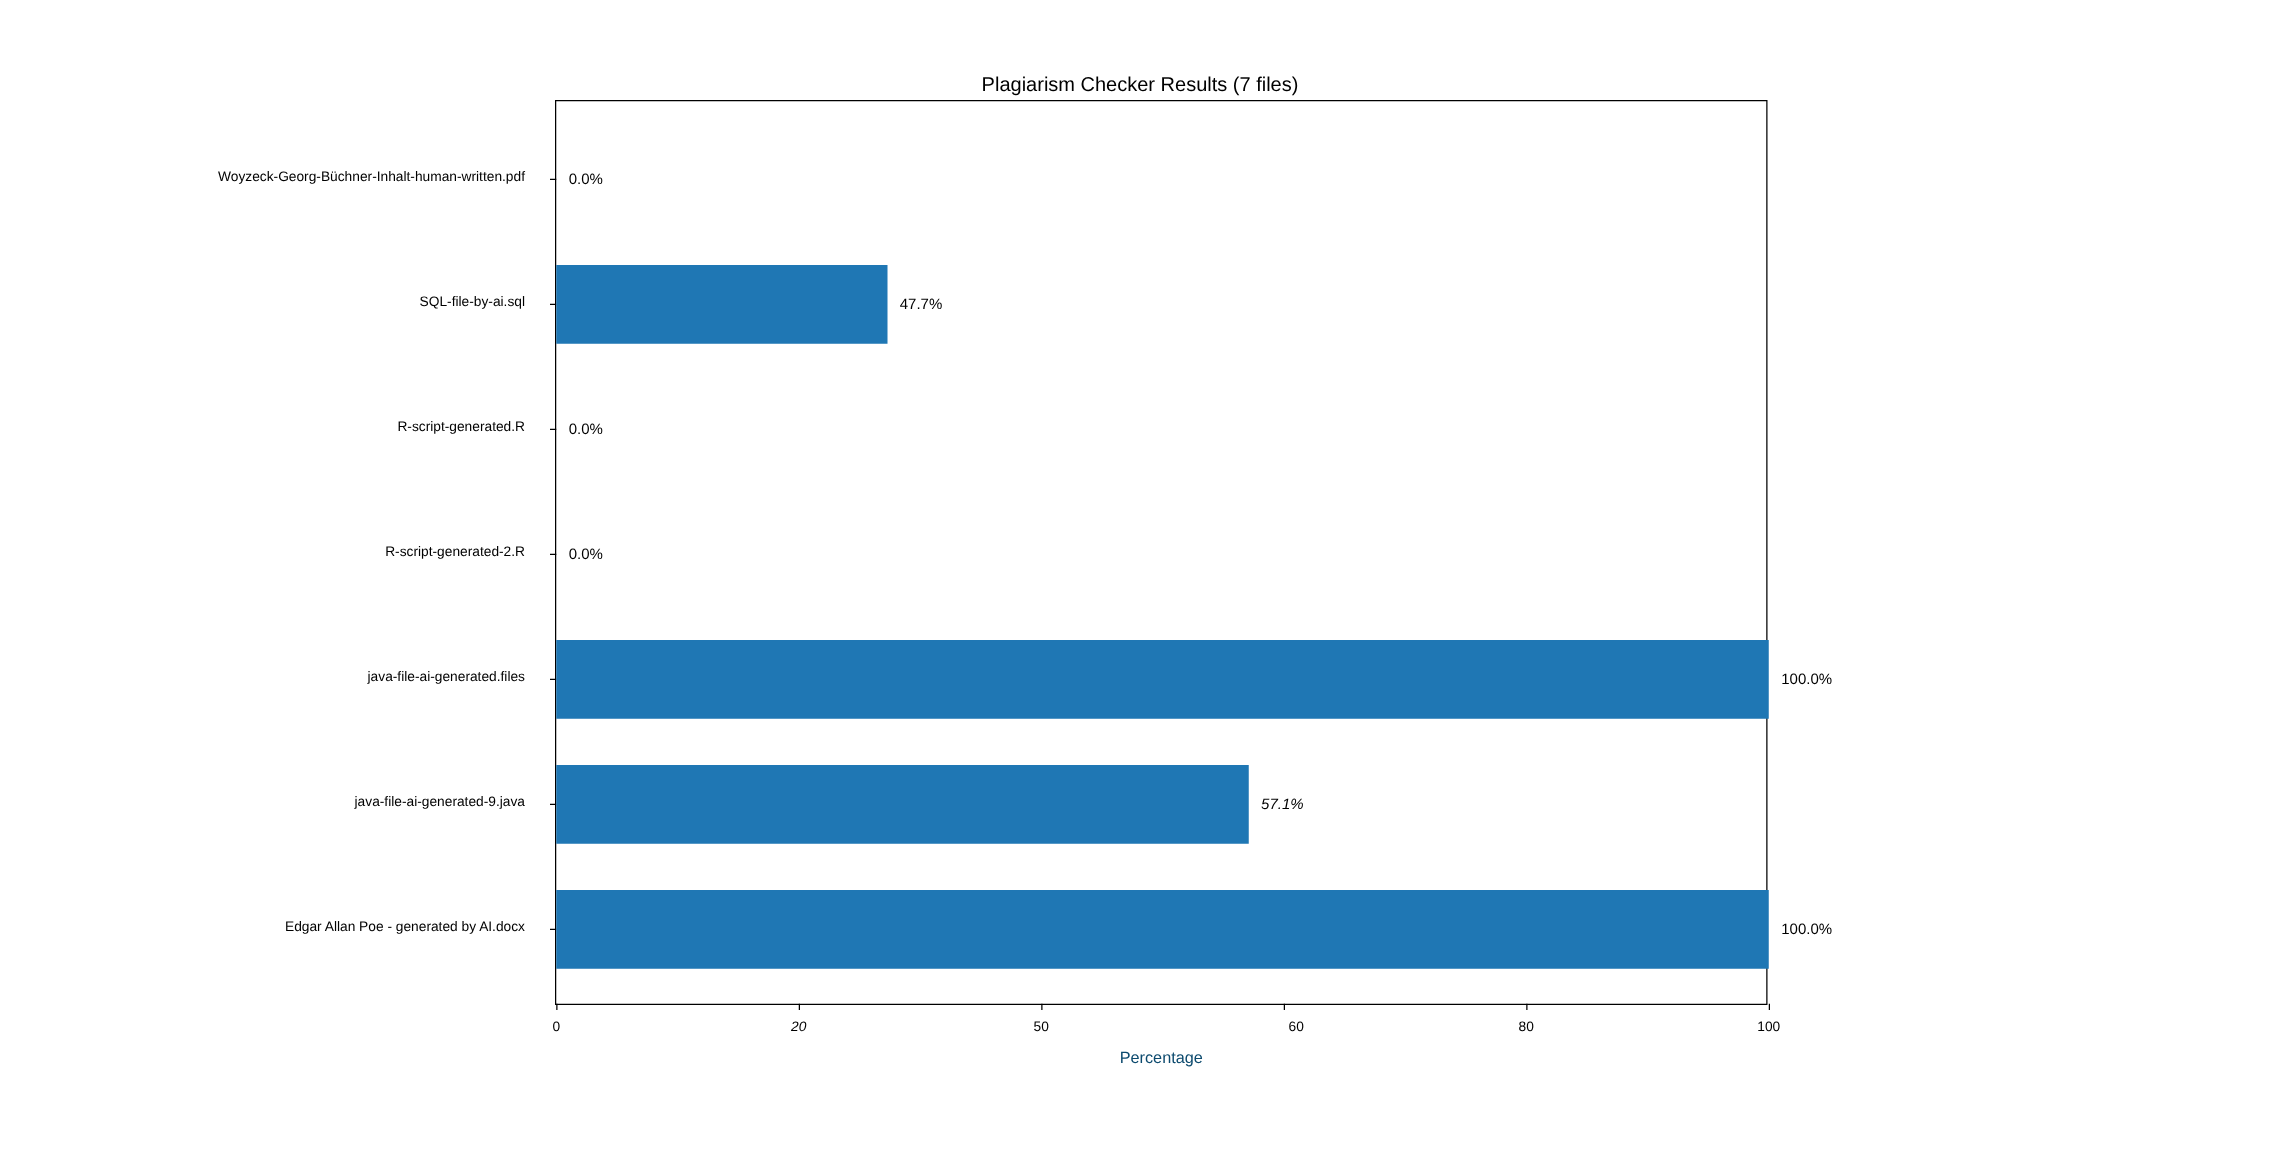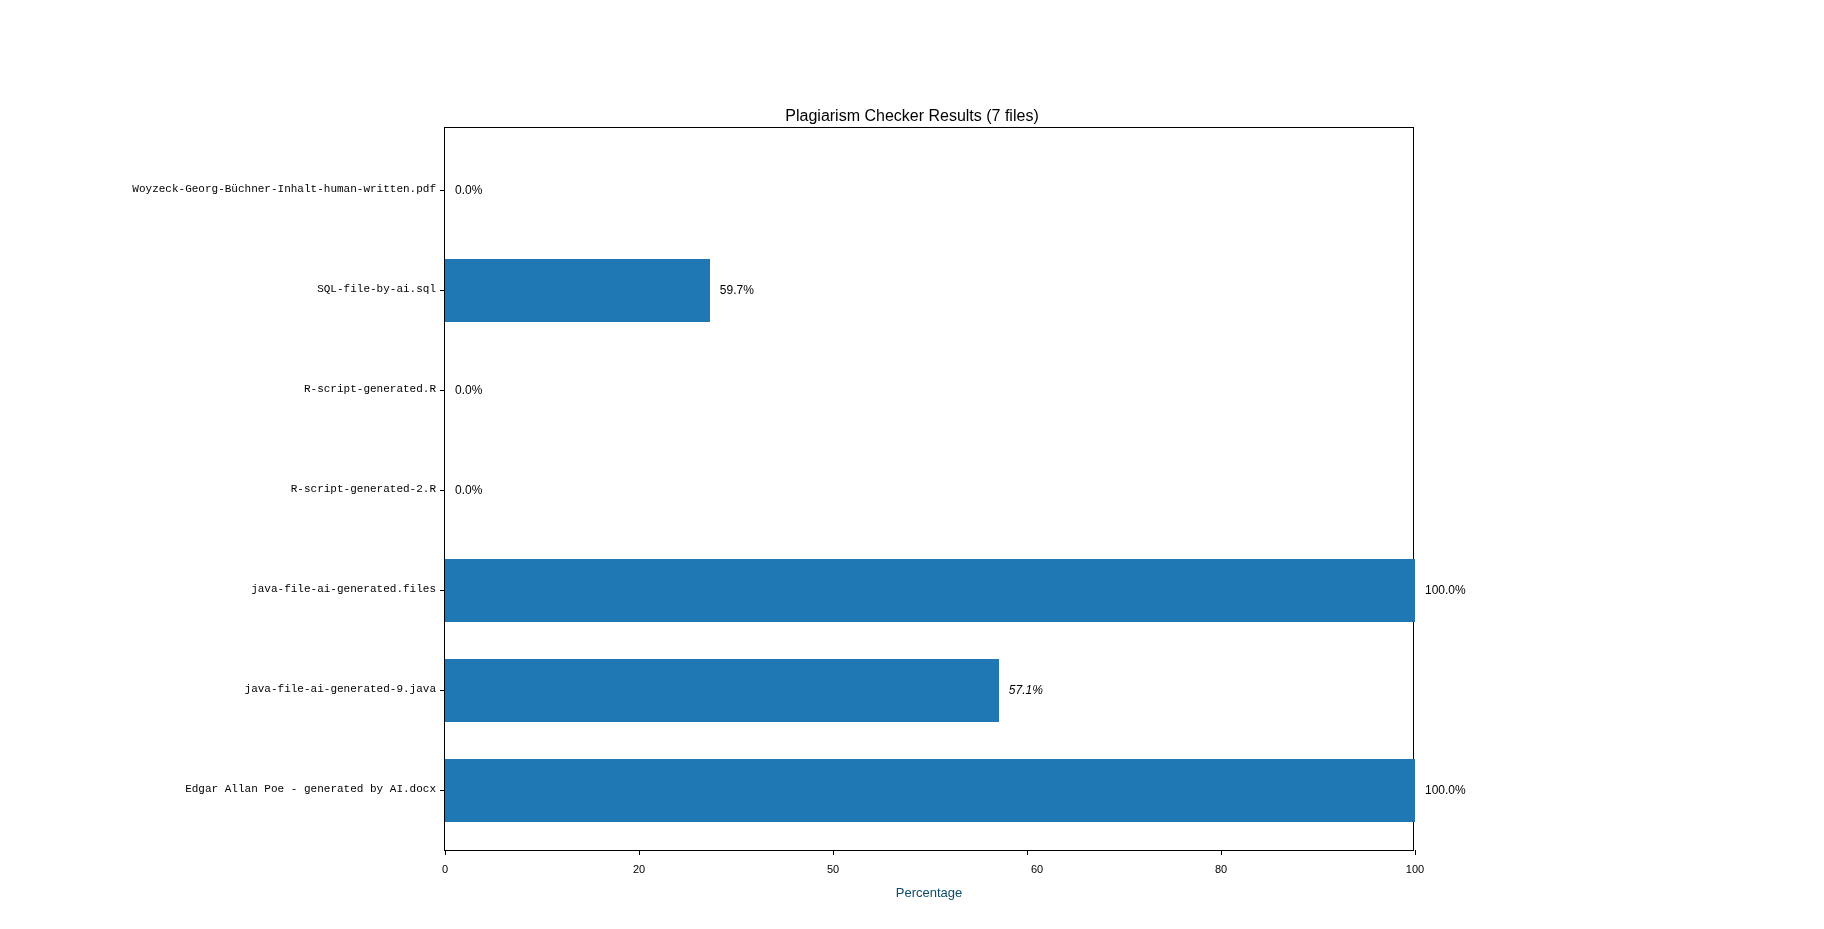--- a/index.html
+++ b/index.html
@@ -13,21 +13,20 @@
       width: 1824px;
       height: 929px;
       position: relative;
     }
     .chart-container {
       position: absolute;
       left: 0;
       top: 0;
       width: 1824px;
       height: 657px;
-      margin-top: 47px;
     }
     .chart-title {
       position: absolute;
       top: 60px;
       left: 50%;
       transform: translateX(-50%);
       font-size: 16px;
       color: #000;
     }
     .plot-area {
@@ -47,27 +46,26 @@
       height: 63px;
     }
     .bar-label {
       position: absolute;
       font-size: 12px;
       color: #000;
       white-space: nowrap;
     }
     .y-label {
       position: absolute;
-      right: 8px;
+      right: 24px;
       font-size: 11px;
       color: #000;
       text-align: left;
       white-space: nowrap;
       transform: translateY(-50%);
-      font-family: Liberation Mono, monospace;
     }
     .y-tick {
       position: absolute;
       left: -5px;
       width: 5px;
       height: 1px;
       background: #000;
     }
     .x-tick {
       position: absolute;
@@ -122,42 +120,42 @@
     <div class="y-tick" style="top: 262px;"></div>
     <div class="y-tick" style="top: 362px;"></div>
     <div class="y-tick" style="top: 462px;"></div>
     <div class="y-tick" style="top: 562px;"></div>
     <div class="y-tick" style="top: 662px;"></div>
 
     <div class="bar" style="left: 0; top: 30.5px; width: 0px;"></div>
     <div class="bar-label" style="left: 10px; top: 55px;">0.0%</div>
 
     <div class="bar" style="left: 0; top: 130.5px; width: 264.81px;"></div>
-    <div class="bar-label" style="left: 274.81px; top: 155px;">59.7%</div>
+    <div class="bar-label" style="left: 274.81px; top: 155px;">47.7%</div>
 
     <div class="bar" style="left: 0; top: 230.5px; width: 0px;"></div>
     <div class="bar-label" style="left: 10px; top: 255px;">0.0%</div>
 
     <div class="bar" style="left: 0; top: 330.5px; width: 0px;"></div>
     <div class="bar-label" style="left: 10px; top: 355px;">0.0%</div>
 
     <div class="bar" style="left: 0; top: 430.5px; width: 970px;"></div>
     <div class="bar-label" style="left: 980px; top: 455px;">100.0%</div>
 
     <div class="bar" style="left: 0; top: 530.5px; width: 553.87px;"></div>
     <div class="bar-label" style="left: 563.87px; top: 555px; font-style: italic;">57.1%</div>
 
     <div class="bar" style="left: 0; top: 630.5px; width: 970px;"></div>
     <div class="bar-label" style="left: 980px; top: 655px;">100.0%</div>
 
     <div class="x-tick" style="left: 0px;"></div>
     <div class="x-tick-label" style="left: 0px;">0</div>
 
     <div class="x-tick" style="left: 194px;"></div>
-    <div class="x-tick-label" style="left: 194px;">20</div>
+    <div class="x-tick-label" style="left: 194px; font-style: italic;">20</div>
 
     <div class="x-tick" style="left: 388px;"></div>
     <div class="x-tick-label" style="left: 388px;">50</div>
 
     <div class="x-tick" style="left: 582px;"></div>
     <div class="x-tick-label" style="left: 582px; padding-left: 20px;">60</div>
 
     <div class="x-tick" style="left: 776px;"></div>
     <div class="x-tick-label" style="left: 776px;">80</div>
 

